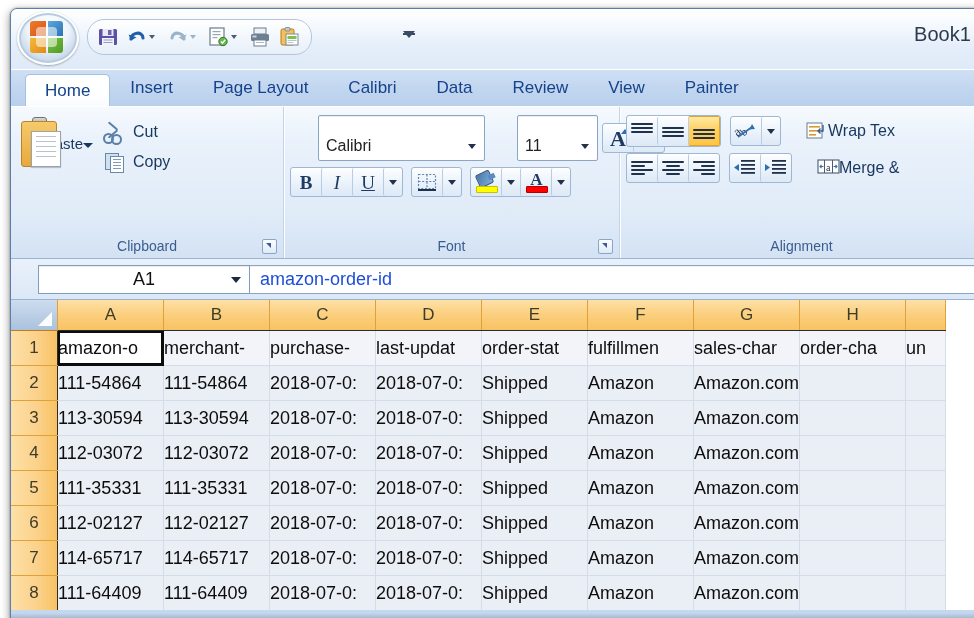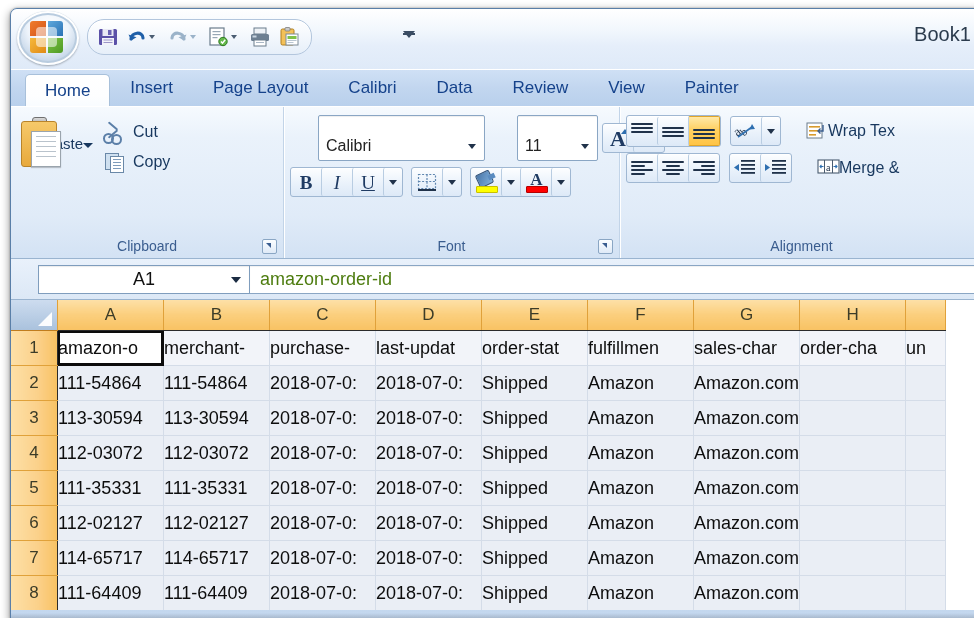--- a/index.html
+++ b/index.html
@@ -253,21 +253,21 @@
     width:15px;height:15px;border-radius:50%;margin-left:2px;
     background:radial-gradient(circle at 35% 30%,#ffffff,#c4d3e4 70%,#97aec7 100%);
     border:1px solid #8aa6c4;cursor:pointer;
   }
   .fx-label{font-family:"Liberation Serif",serif;font-style:italic;font-size:19px;color:#1b2c42;margin-right:10px;cursor:pointer;}
   #formula-input{
     flex:1;height:27px;background:#ffffff;border:1px solid #8aa6c4;border-left:none;
     display:flex;align-items:center;padding-left:10px;margin-right:4px;cursor:text;
     box-shadow:inset 0 1px 1px rgba(0,0,0,.06);
   }
-  #formula-input .fv{font-size:18px;color:#4d7c0f;}
+  #formula-input .fv{font-size:18px;color:#1d4ed8;}
 
   
   #grid-wrap{position:relative;background:#ffffff;height:310px;overflow:hidden;}
   table.sheet{border-collapse:collapse;table-layout:fixed;}
   table.sheet td,table.sheet th{padding:0;margin:0;}
 
   th.corner{
     width:46px;height:30px;
     background:linear-gradient(180deg,#cddcef,#aac2dd);
     border-right:1px solid #e0a13a;border-bottom:1px solid #c07d1e;

